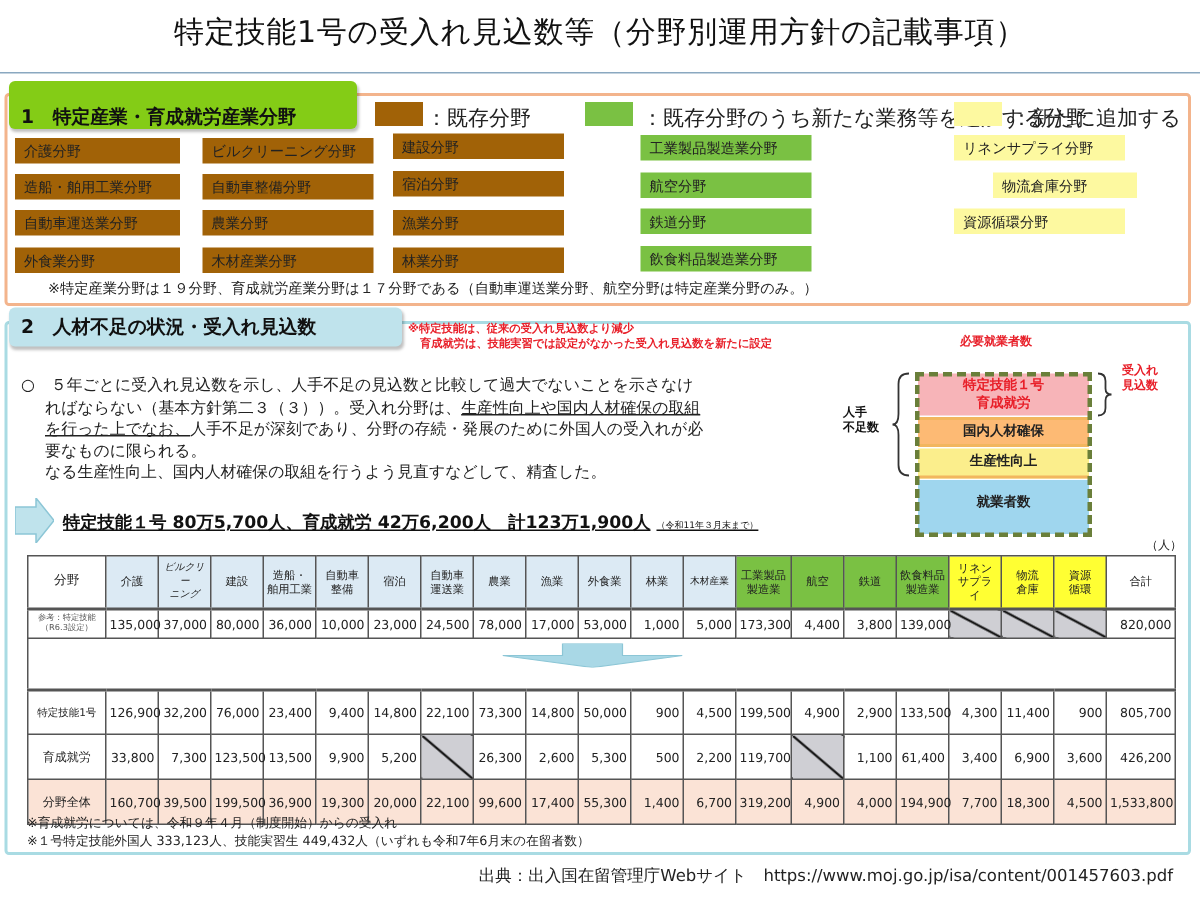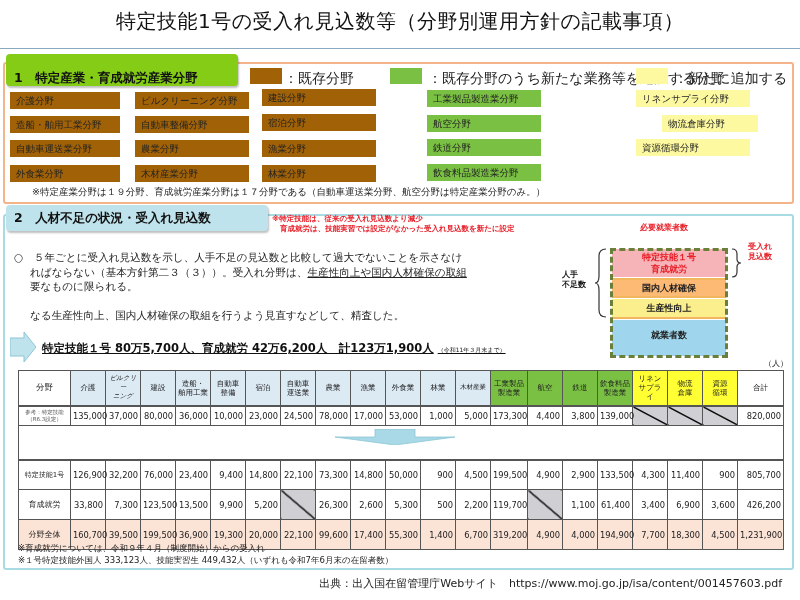--- a/index.html
+++ b/index.html
@@ -128,20 +128,21 @@
 <div class="sec2"></div>
 <div class="sec2-tab">2　人材不足の状況・受入れ見込数</div>
 <div class="red-note">
   <div>※特定技能は、従来の受入れ見込数より減少</div>
   <div style="padding-left:8px;">育成就労は、技能実習では設定がなかった受入れ見込数を新たに設定</div>
 </div>
 
 <div class="body-text" style="top:250px;">
   <div>○　５年ごとに受入れ見込数を示し、人手不足の見込数と比較して過大でないことを示さなけ</div>
   <div style="padding-left:16px;"><span>ればならない（基本方針第二３（３））。受入れ分野は、</span><span class="u">生産性向上や国内人材確保の取組</span></div>
+  <div style="padding-left:16px;"><span class="u">を行った上でなお、</span><span>人手不足が深刻であり、分野の存続・発展のために外国人の受入れが必</span></div>
   <div style="padding-left:16px;">要なものに限られる。</div>
 </div>
 <div class="body-text" style="top:308px;">
   <div style="padding-left:16px;">なる生産性向上、国内人材確保の取組を行うよう見直すなどして、精査した。</div>
 </div>
 
 <svg class="arrow-right" viewBox="0 0 26 30">
   <polygon points="0,6 14,6 14,0 26,15 14,30 14,24 0,24" fill="#bfe3ec" stroke="#8cc6d6" stroke-width="1"></polygon>
 </svg>
 <div class="total-line">
@@ -314,21 +315,21 @@
     <td>55,300</td>
     <td>1,400</td>
     <td>6,700</td>
     <td>319,200</td>
     <td>4,900</td>
     <td>4,000</td>
     <td>194,900</td>
     <td>7,700</td>
     <td>18,300</td>
     <td>4,500</td>
-    <td>1,231,900</td>
+    <td>1,533,800</td>
   </tr>
 </tbody>
     </table>
 </div>
 
 <svg class="down-arrow" viewBox="0 0 120 16">
   <polygon points="0,8 40,8 40,0 80,0 80,8 120,8 60,16" fill="#a9d8e6" stroke="#8cc6d6" stroke-width="0.8"></polygon>
 </svg>
 
 <div class="foot" style="top:543px;">※育成就労については、令和９年４月（制度開始）からの受入れ</div>

